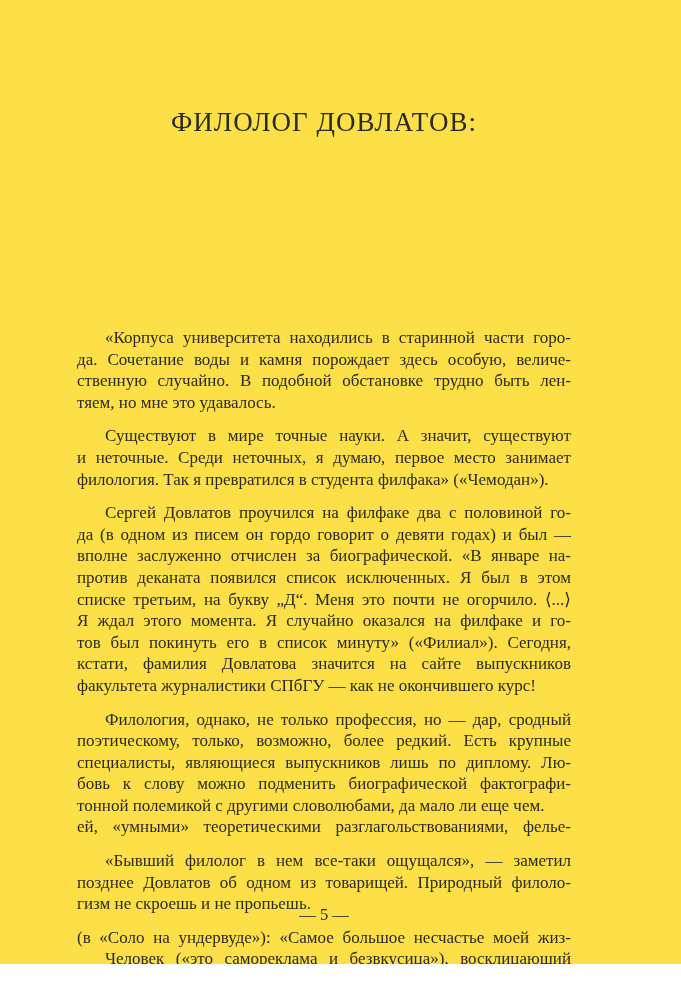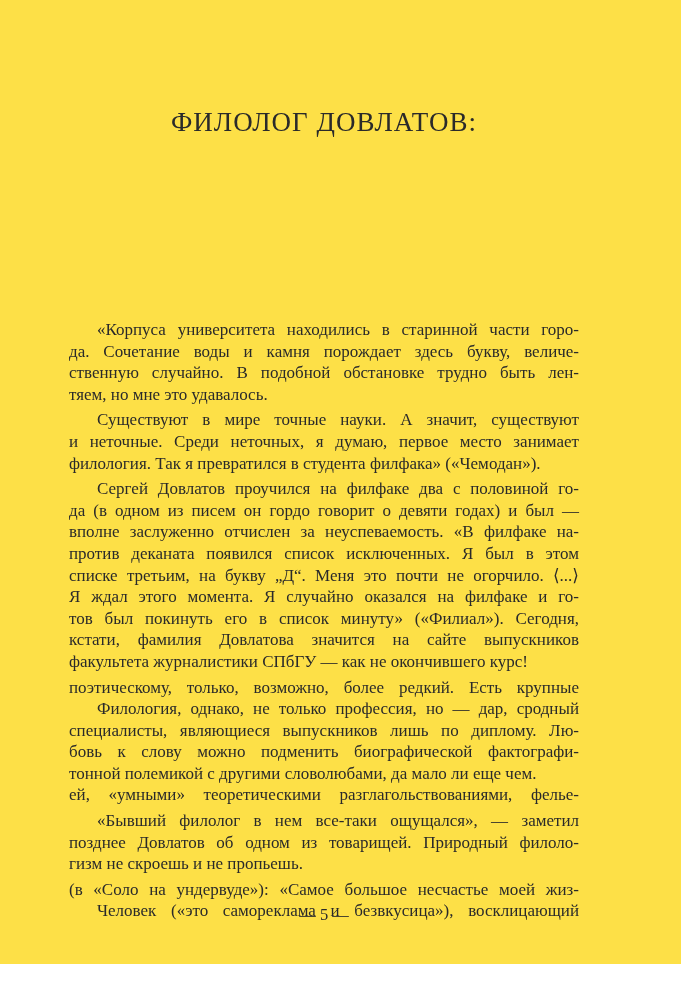--- a/index.html
+++ b/index.html
@@ -30,21 +30,21 @@
 
   .body-text {
     position: absolute;
     top: 315px;
     left: 65px;
     width: 518px;
     font-size: 17px;
     line-height: 21.6px;
   }
 
-  .para { margin: 4px; padding: 0; }
+  .para { margin: 12px; padding: 0; }
 
   .line {
     text-align: justify;
     text-align-last: justify;
   }
   .line.first { text-indent: 28px; }
   .line.last  { text-align-last: left; }
 
   .footer {
     position: absolute;
@@ -61,43 +61,43 @@
 
 <div class="page">
 
   <div class="chapter-title">
     <div>ФИЛОЛОГ ДОВЛАТОВ:</div>
   </div>
 
   <div class="body-text">
       <div class="para">
         <div class="line first">«Корпуса университета находились в старинной части горо-</div>
-        <div class="line">да. Сочетание воды и камня порождает здесь букву, величе-</div>
+        <div class="line">да. Сочетание воды и камня порождает здесь особую, величе-</div>
         <div class="line">ственную случайно. В подобной обстановке трудно быть лен-</div>
         <div class="line last">тяем, но мне это удавалось.</div>
       </div>
       <div class="para">
         <div class="line first">Существуют в мире точные науки. А значит, существуют</div>
         <div class="line">и неточные. Среди неточных, я думаю, первое место занимает</div>
         <div class="line last">филология. Так я превратился в студента филфака» («Чемодан»).</div>
       </div>
       <div class="para">
         <div class="line first">Сергей Довлатов проучился на филфаке два с половиной го-</div>
         <div class="line">да (в одном из писем он гордо говорит о девяти годах) и был —</div>
-        <div class="line">вполне заслуженно отчислен за неуспеваемость. «В филфаке на-</div>
+        <div class="line">вполне заслуженно отчислен за биографической. «В январе на-</div>
         <div class="line">против деканата появился список исключенных. Я был в этом</div>
         <div class="line">списке третьим, на букву „Д“. Меня это почти не огорчило. ⟨...⟩</div>
         <div class="line">Я ждал этого момента. Я случайно оказался на филфаке и го-</div>
         <div class="line">тов был покинуть его в список минуту» («Филиал»). Сегодня,</div>
         <div class="line">кстати, фамилия Довлатова значится на сайте выпускников</div>
         <div class="line last">факультета журналистики СПбГУ — как не окончившего курс!</div>
       </div>
       <div class="para">
+        <div class="line first">Филология, однако, не только профессия, но — дар, сродный</div>
         <div class="line">поэтическому, только, возможно, более редкий. Есть крупные</div>
-        <div class="line first">Филология, однако, не только профессия, но — дар, сродный</div>
         <div class="line">специалисты, являющиеся выпускников лишь по диплому. Лю-</div>
         <div class="line">бовь к слову можно подменить биографической фактографи-</div>
         <div class="line last">тонной полемикой с другими словолюбами, да мало ли еще чем.</div>
         <div class="line">ей, «умными» теоретическими разглагольствованиями, фелье-</div>
       </div>
       <div class="para">
         <div class="line first">«Бывший филолог в нем все-таки ощущался», — заметил</div>
         <div class="line">позднее Довлатов об одном из товарищей. Природный филоло-</div>
         <div class="line last">гизм не скроешь и не пропьешь.</div>
       </div>

